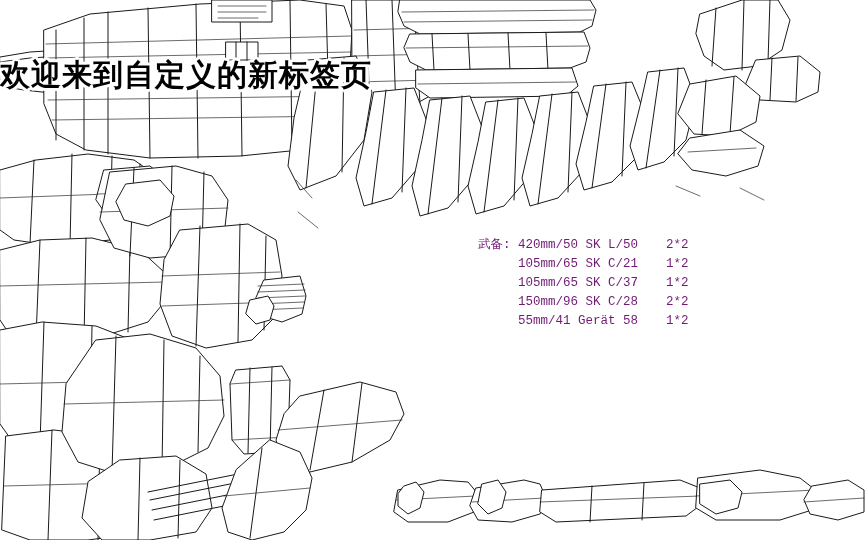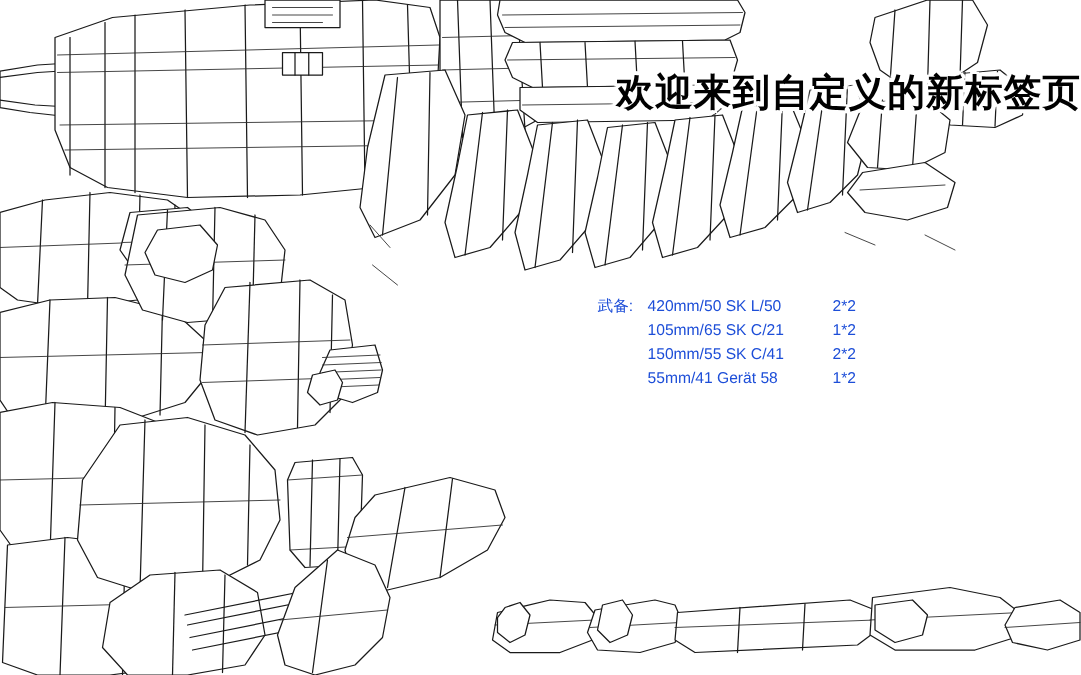--- a/index.html
+++ b/index.html
@@ -53,21 +53,21 @@
     stroke-width: 1;
     stroke-linejoin: round;
     stroke-linecap: round;
   }
   
   #welcome-banner {
     position: absolute;
     left: 0;
     top: 56px;
     width: 865px;
-    text-align: right;
+    text-align: left;
     pointer-events: none;
   }
   #welcome-title {
     display: inline-block;
     font-size: 30px;
     font-weight: bold;
     line-height: 38px;
     color: #000000;
     letter-spacing: 1px;
     white-space: nowrap;
@@ -76,22 +76,23 @@
       -3px 0 0 #fff, 3px 0 0 #fff, 0 -3px 0 #fff, 0 3px 0 #fff,
       -4px 0 2px #fff, 4px 0 2px #fff;
   }
   
   #armament-block {
     position: absolute;
     left: 478px;
     top: 236px;
     font-size: 12.5px;
     line-height: 19px;
-    color: #1d4ed8;
+    color: #701a75;
     white-space: nowrap;
+    font-family: Liberation Mono, monospace;
   }
   .arm-row {
     display: block;
     height: 19px;
   }
   .arm-label {
     display: inline-block;
     width: 40px;
     font-size: 12.5px;
   }
@@ -335,20 +336,23 @@
   </div>
 
   <div id="armament-block">
     <span class="arm-row">
       <span class="arm-label">武备:</span><span class="arm-gun">420mm/50 SK L/50</span><span class="arm-count">2*2</span>
     </span>
     <span class="arm-row">
       <span class="arm-label"></span><span class="arm-gun">105mm/65 SK C/21</span><span class="arm-count">1*2</span>
     </span>
     <span class="arm-row">
-      <span class="arm-label"></span><span class="arm-gun">150mm/55 SK C/41</span><span class="arm-count">2*2</span>
+      <span class="arm-label"></span><span class="arm-gun">105mm/65 SK C/37</span><span class="arm-count">1*2</span>
+    </span>
+    <span class="arm-row">
+      <span class="arm-label"></span><span class="arm-gun">150mm/96 SK C/28</span><span class="arm-count">2*2</span>
     </span>
     <span class="arm-row">
       <span class="arm-label"></span><span class="arm-gun">55mm/41 Gerät 58</span><span class="arm-count">1*2</span>
     </span>
   </div>
 
 </div>
 
 </body></html>

